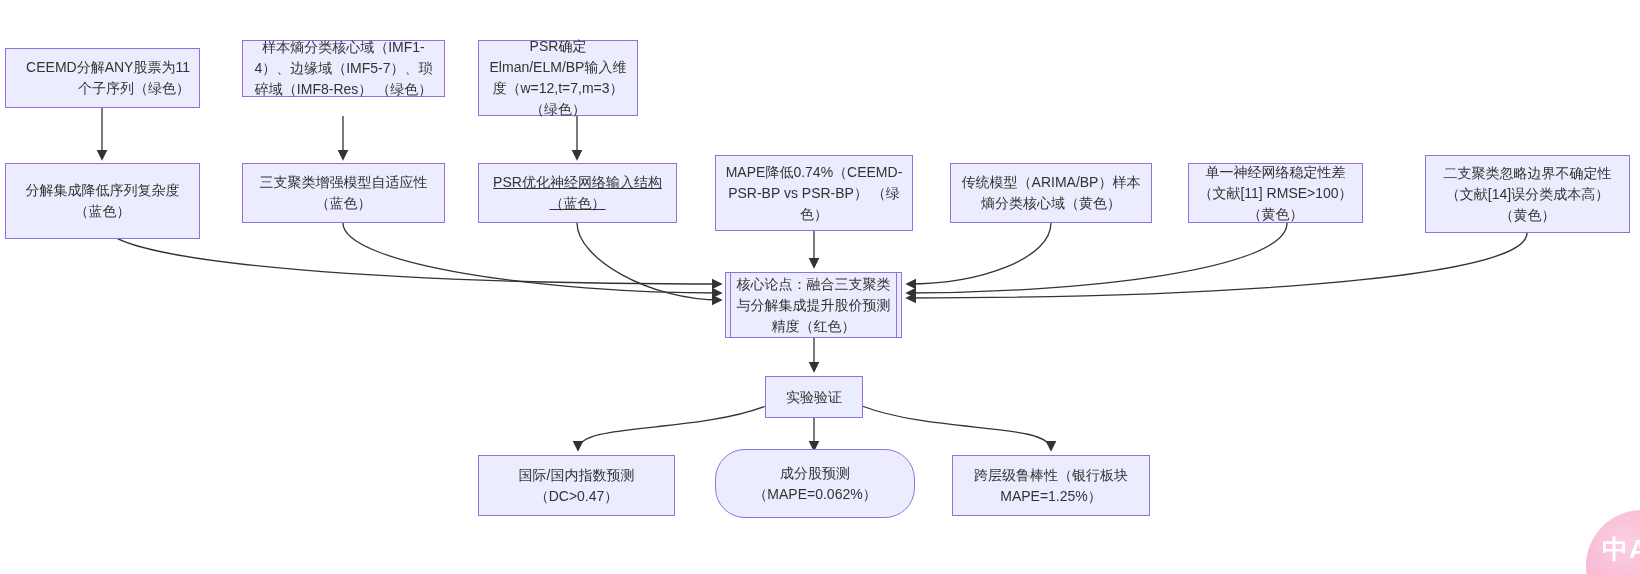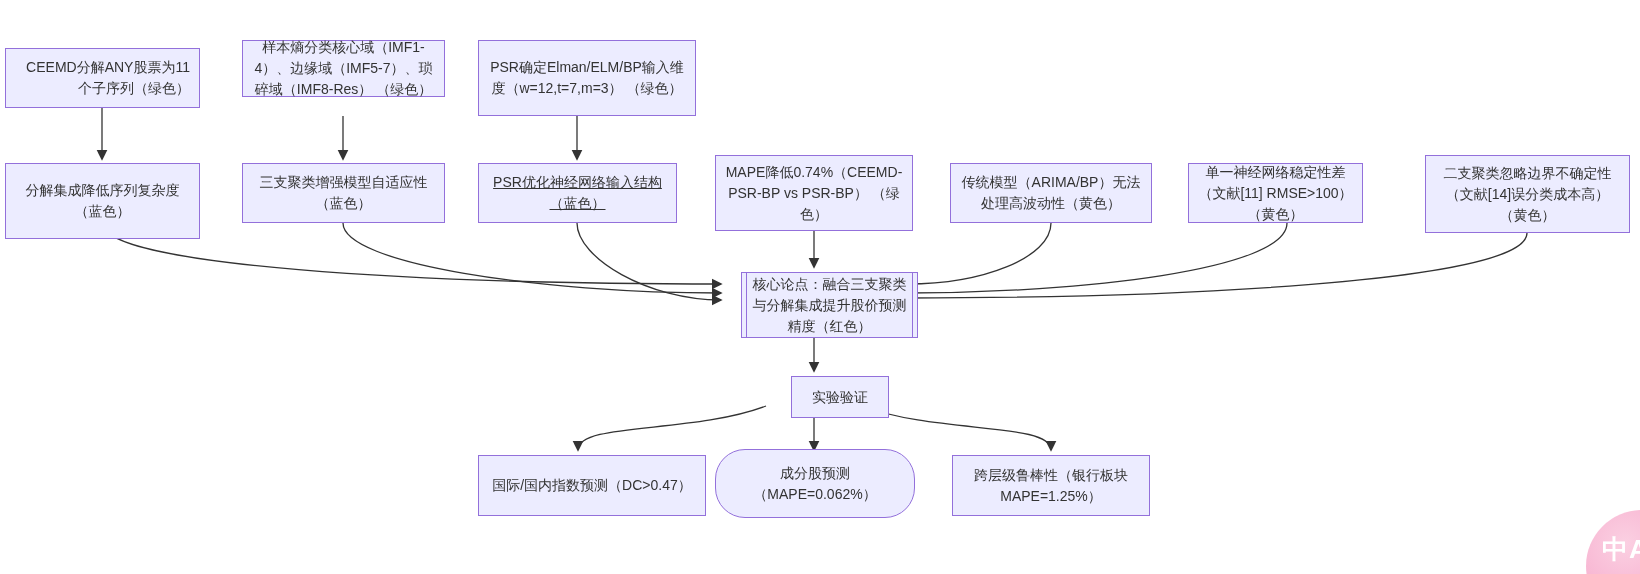--- a/index.html
+++ b/index.html
@@ -16,21 +16,21 @@
     color:#333333;
     font-size:14px;
     line-height:21px;
     display:flex;align-items:center;justify-content:center;
     text-align:center;
     box-sizing:border-box;
     padding:4px 9px;
   }
   .node .lbl{display:block;width:100%;}
   
-  .node.core{padding:4px 8px;margin-left:16px;}
+  .node.core{padding:4px 8px;}
   .node.core::before,.node.core::after{
     content:"";position:absolute;top:0;bottom:0;width:0;
     border-left:1px solid #9370db;
   }
   .node.core::before{left:4px;}
   .node.core::after{right:4px;}
   .translate-btn{
     position:absolute;
     width:112px;height:112px;border-radius:50%;
     left:1586px;top:510px;
@@ -69,55 +69,55 @@
     <path d="M 862 406 C 936 434, 1051 422, 1051 450" marker-end="url(#arrow)"></path>
   </g>
 </svg>
 
 <div class="node" style="left:5px;top:48px;width:195px;height:60px;text-align:right;">
   <span class="lbl">CEEMD分解ANY股票为11个子序列（绿色）</span>
 </div>
 <div class="node" style="left:242px;top:40px;width:203px;height:57px;">
   <span class="lbl">样本熵分类核心域（IMF1-4）、边缘域（IMF5-7）、琐碎域（IMF8-Res） （绿色）</span>
 </div>
-<div class="node" style="left:478px;top:40px;width:218px;height:76px;justify-content:center;">
+<div class="node" style="left:478px;top:40px;width:160px;height:76px;justify-content:center;">
   <span class="lbl">PSR确定Elman/ELM/BP输入维度（w=12,t=7,m=3） （绿色）</span>
 </div>
 
 <div class="node" style="left:5px;top:163px;width:195px;height:76px;">
   <span class="lbl">分解集成降低序列复杂度（蓝色）</span>
 </div>
 <div class="node" style="left:242px;top:163px;width:203px;height:60px;justify-content:flex-end;">
   <span class="lbl">三支聚类增强模型自适应性（蓝色）</span>
 </div>
 <div class="node" style="left:478px;top:163px;width:199px;height:60px;text-decoration:underline;">
   <span class="lbl">PSR优化神经网络输入结构（蓝色）</span>
 </div>
 <div class="node" style="left:715px;top:155px;width:198px;height:76px;">
   <span class="lbl">MAPE降低0.74%（CEEMD-PSR-BP vs PSR-BP） （绿色）</span>
 </div>
 <div class="node" style="left:950px;top:163px;width:202px;height:60px;">
-  <span class="lbl">传统模型（ARIMA/BP）无法处理高波动性（黄色）</span>
+  <span class="lbl">传统模型（ARIMA/BP）样本熵分类核心域（黄色）</span>
 </div>
 <div class="node" style="left:1188px;top:163px;width:175px;height:60px;">
   <span class="lbl">单一神经网络稳定性差（文献[11] RMSE&gt;100） （黄色）</span>
 </div>
 <div class="node" style="left:1425px;top:155px;width:205px;height:78px;align-items:center;">
   <span class="lbl">二支聚类忽略边界不确定性（文献[14]误分类成本高） （黄色）</span>
 </div>
 
 <div class="node core" style="left:725px;top:272px;width:177px;height:66px;">
   <span class="lbl">核心论点：融合三支聚类与分解集成提升股价预测精度（红色）</span>
 </div>
 
-<div class="node" style="left:765px;top:376px;width:98px;height:42px;margin-left:26px;">
+<div class="node" style="left:765px;top:376px;width:98px;height:42px;">
   <span class="lbl">实验验证</span>
 </div>
 
-<div class="node" style="left:478px;top:455px;width:228px;height:61px;">
+<div class="node" style="left:478px;top:455px;width:197px;height:61px;">
   <span class="lbl">国际/国内指数预测（DC&gt;0.47）</span>
 </div>
 <div class="node" style="left:715px;top:449px;width:200px;height:69px;border-radius:30px;">
   <span class="lbl">成分股预测（MAPE=0.062%）</span>
 </div>
 <div class="node" style="left:952px;top:455px;width:198px;height:61px;">
   <span class="lbl">跨层级鲁棒性（银行板块MAPE=1.25%）</span>
 </div>
 
 <div class="translate-btn">

